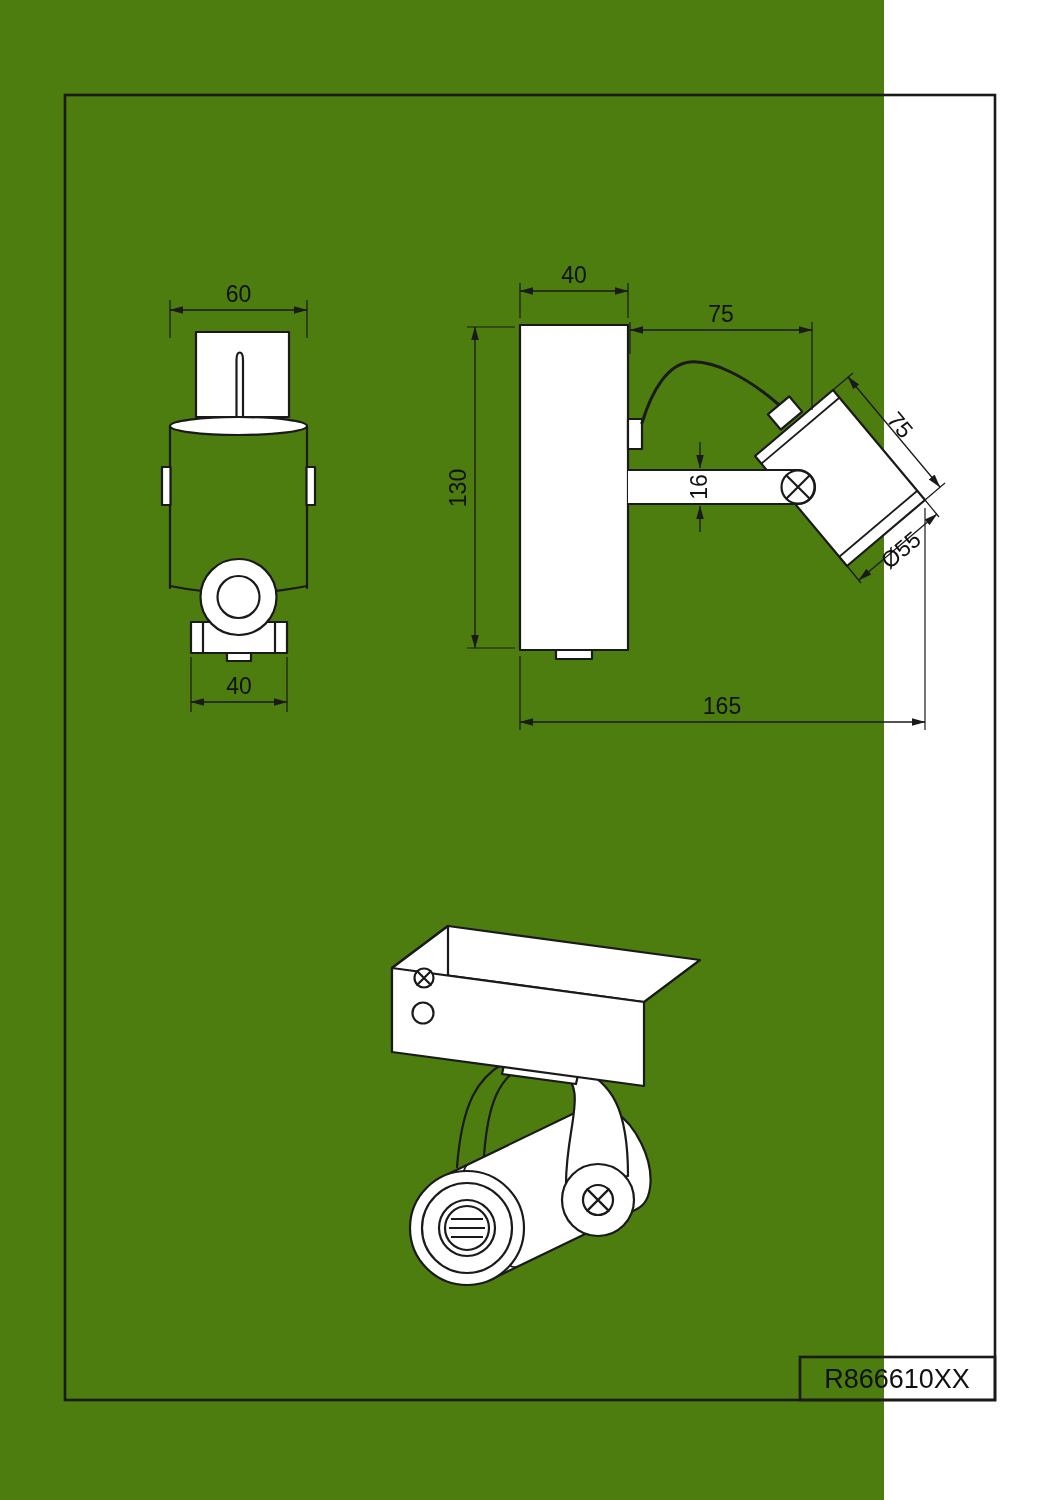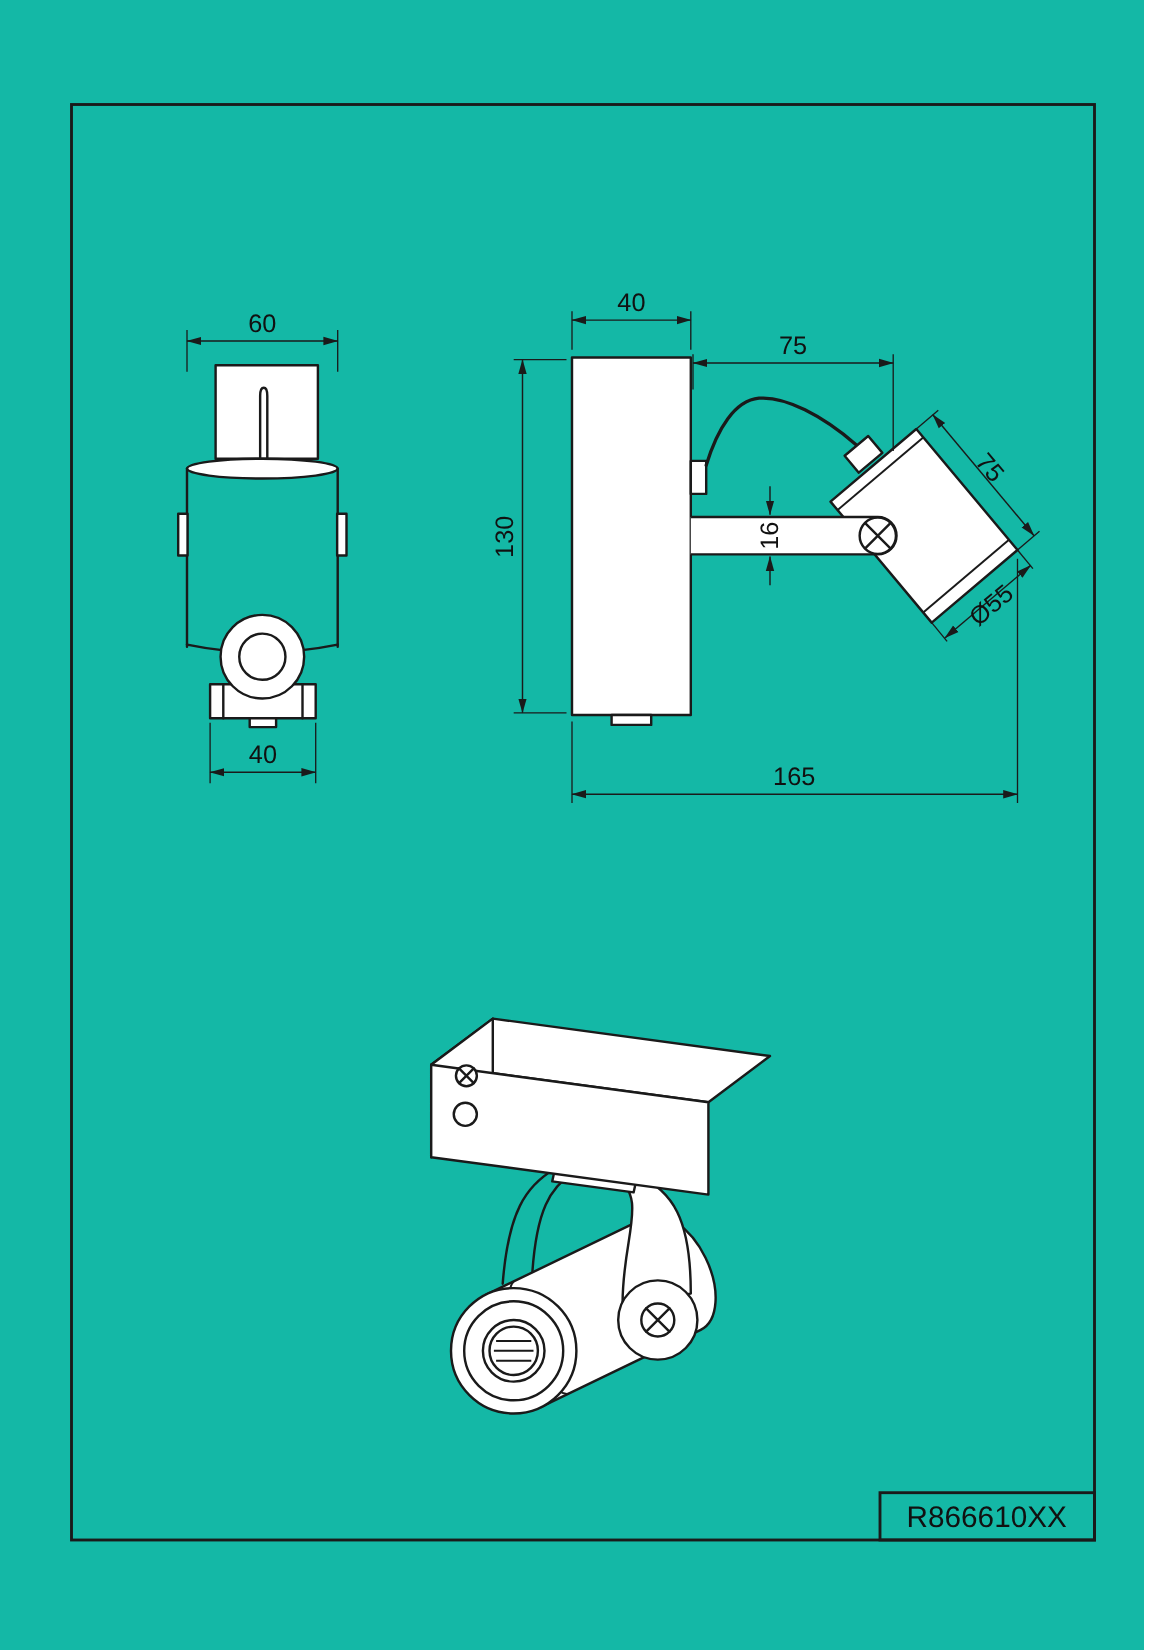--- a/index.html
+++ b/index.html
@@ -1,16 +1,16 @@
 <!DOCTYPE html>
 <html><head>
 <meta charset="utf-8">
 <style>
   html,body{margin:0;padding:0;background:#fff;}
-  .page{width:1040px;height:1500px;position:relative;background:#14b8a6;font-family:"Liberation Sans",sans-serif;}
+  .page{width:884px;height:1500px;position:relative;background:#4d7c0f;font-family:"Liberation Sans",sans-serif;}
   svg{position:absolute;left:0;top:0;}
   .obj{fill:none;stroke:#1a1a1a;stroke-width:2.2;stroke-linecap:round;stroke-linejoin:round;}
   .objf{fill:#ffffff;stroke:#1a1a1a;stroke-width:2.2;stroke-linejoin:round;}
   .thin{fill:none;stroke:#1a1a1a;stroke-width:1.8;}
   .dim{fill:none;stroke:#1a1a1a;stroke-width:1.3;}
   .ext{fill:none;stroke:#1a1a1a;stroke-width:1.2;}
   .dt{font-family:"Liberation Sans",sans-serif;font-size:23px;fill:#111;text-anchor:middle;}
   .pn{font-family:"Liberation Sans",sans-serif;font-size:27px;fill:#111;text-anchor:middle;}
   .frame{fill:none;stroke:#1a1a1a;stroke-width:2.6;}
   .wire{fill:none;stroke:#1a1a1a;stroke-width:3;stroke-linecap:round;}

